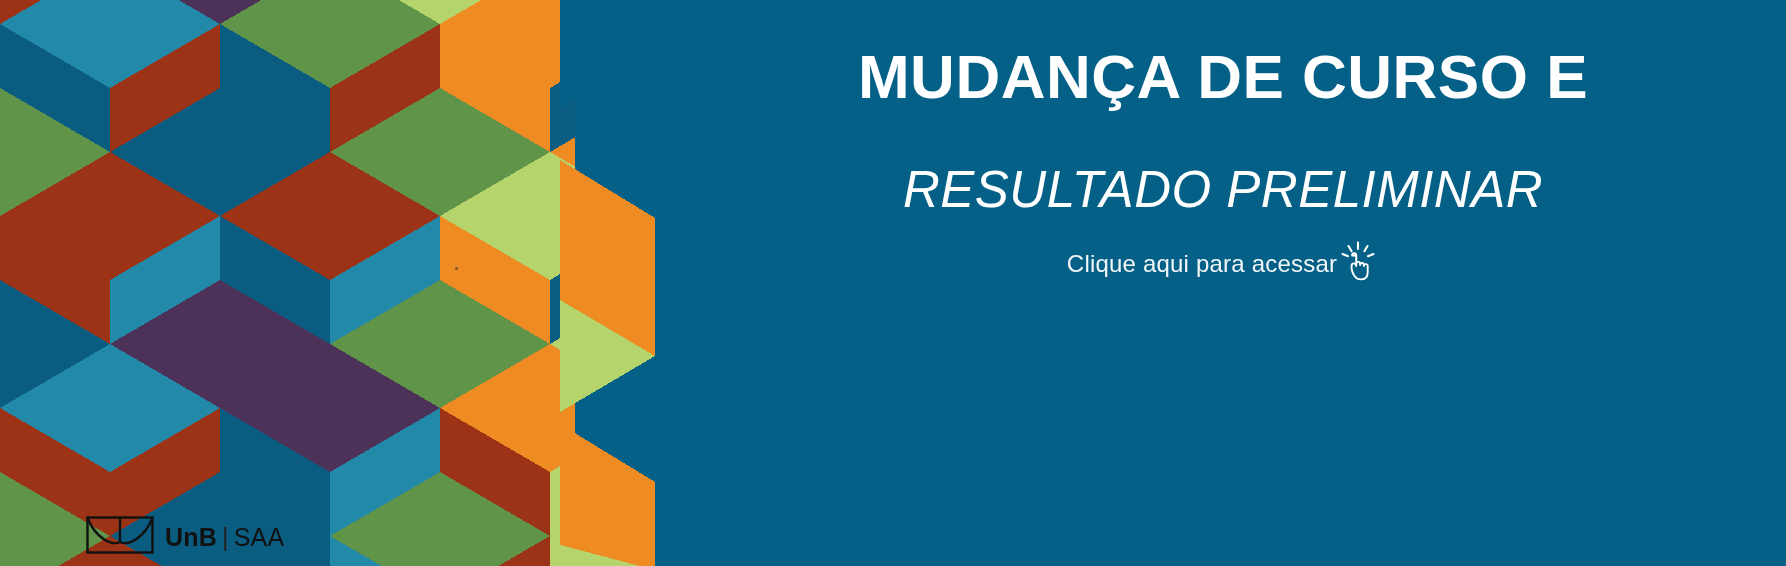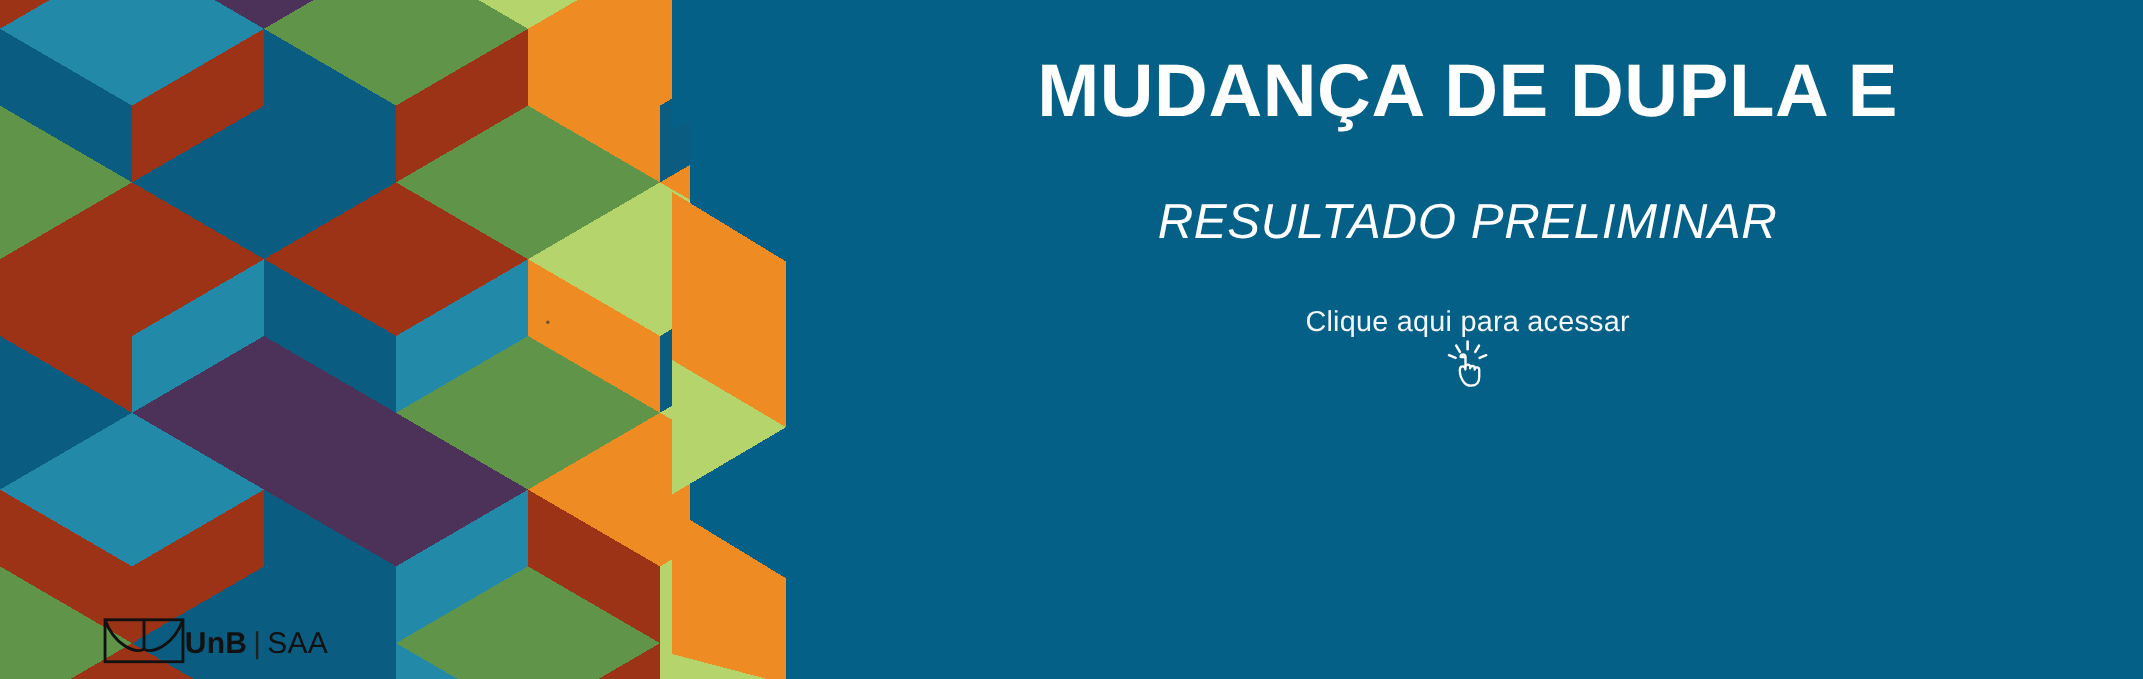--- a/index.html
+++ b/index.html
@@ -29,20 +29,21 @@
     display: block;
   }
 
   
   #logo {
     position: absolute;
     left: 86px;
     bottom: 8px;
     display: flex;
     align-items: center;
+    gap: 11px;
     z-index: 5;
     text-align: right;
   }
   #logo .mark {
     display: block;
   }
   #logo .wordmark {
     font-family: "Liberation Sans", sans-serif;
     font-size: 25px;
     line-height: 1;
@@ -78,31 +79,31 @@
     font-size: 62px;
     line-height: 1.26;
     letter-spacing: 0.5px;
     text-align: center;
     white-space: nowrap;
   }
   #subtitle {
     color: #ffffff;
     font-style: italic;
     font-weight: 400;
-    font-size: 41px;
+    font-size: 51px;
     line-height: 1;
     text-align: center;
     margin-top: 48px;
     letter-spacing: 0.5px;
     white-space: nowrap;
   }
   #cta-wrap {
-    margin-top: 52px;
+    margin-top: 24px;
     display: flex;
-    flex-direction: column;
+    flex-direction: row;
     align-items: center;
   }
   #cta-text {
     color: #f2f6f8;
     font-size: 24px;
     font-weight: 400;
     line-height: 1;
     letter-spacing: 0.2px;
     white-space: nowrap;
   }
@@ -235,21 +236,21 @@
         <path d="M66.5,1.5 C 59,22 42,30 34,26" fill="none" stroke="#111111" stroke-width="2.4"></path>
       </svg>
     </span>
     <span class="wordmark">
       <span class="unb">UnB</span><span class="sep">|</span><span class="saa">SAA</span>
     </span>
   </div>
 
   <div id="text-col">
 
-    <div class="title-line">MUDANÇA DE DUPLA E</div>
+    <div class="title-line">MUDANÇA DE CURSO E</div>
 
     <div id="subtitle">RESULTADO PRELIMINAR</div>
 
     <div id="cta-wrap">
       <div id="cta-text">Clique aqui para acessar</div>
       <span id="cursor-icon">
         <svg width="42" height="44" viewBox="0 0 42 44" xmlns="http://www.w3.org/2000/svg">
           <g stroke="#ffffff" stroke-width="2.1" stroke-linecap="round" fill="none">
 
             <line x1="21" y1="1.5" x2="21" y2="8"></line>

